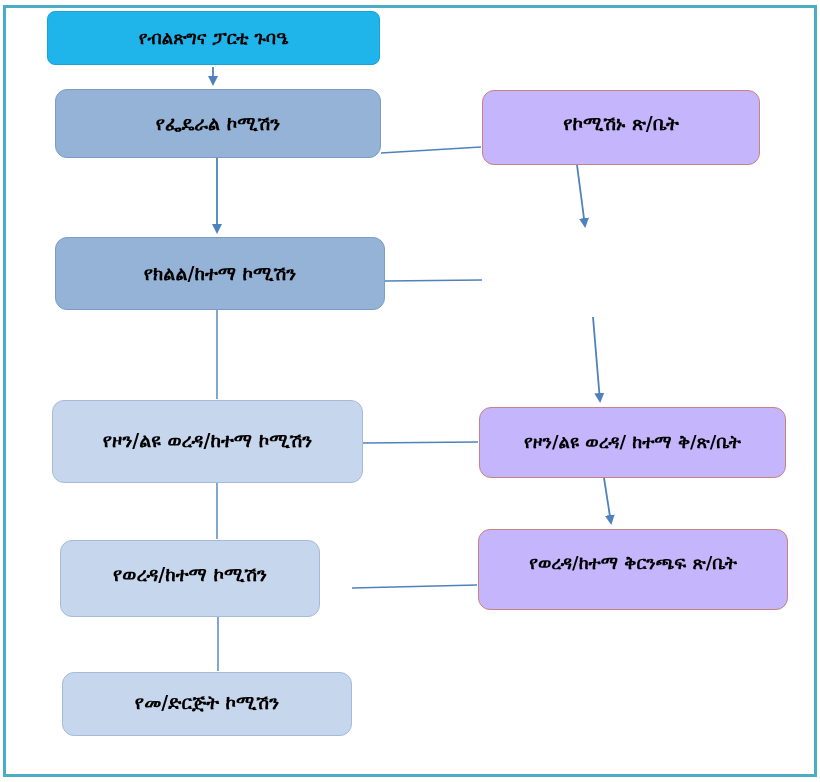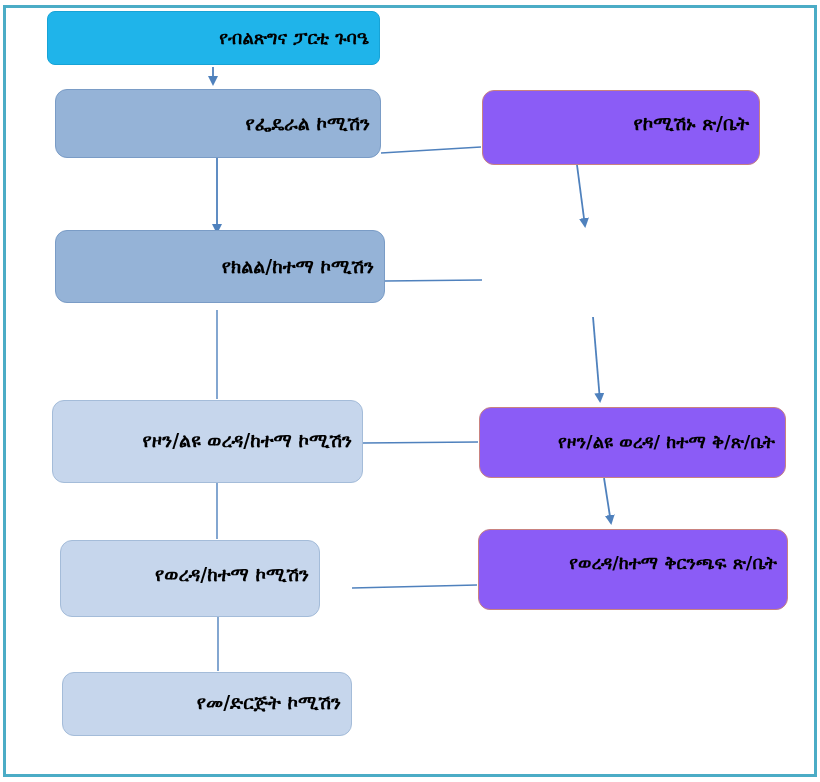--- a/index.html
+++ b/index.html
@@ -14,21 +14,21 @@
   #page-border {
     position: absolute;
     left: 3px; top: 5px; right: 3px; bottom: 5px;
     border: 3px solid #4BACC6;
     pointer-events: none;
   }
   .node {
     position: absolute;
     display: flex;
     align-items: center;
-    justify-content: flex-end;
+    justify-content: center;
     text-align: center;
     font-weight: bold;
     color: #000000;
     font-size: 19px;
     line-height: 1.25;
     border-radius: 12px;
     box-sizing: border-box;
     padding: 4px 10px;
   }
   .node.top {
@@ -39,21 +39,21 @@
   }
   .node.mid {
     background: #95B3D7;
     border: 1px solid #7a9cc6;
   }
   .node.light {
     background: #C6D6EC;
     border: 1px solid #a4bcd9;
   }
   .node.pink {
-    background: #8b5cf6;
+    background: #c4b5fd;
     border: 1px solid #c98280;
   }
   #connectors {
     position: absolute;
     left: 0; top: 0;
     width: 820px; height: 782px;
     pointer-events: none;
   }
   #connectors line { stroke: #4F81BD; }
   .plain { stroke-width: 1.4; }
@@ -91,21 +91,21 @@
   </div>
 
   <div class="node mid" style="left:55px; top:89px; width:326px; height:69px; ">
     <span>የፌዴራል ኮሚሽን</span>
   </div>
 
   <div class="node pink" style="left:482px; top:90px; width:278px; height:75px; padding-bottom:12px;">
     <span>የኮሚሽኑ ጽ/ቤት</span>
   </div>
 
-  <div class="node mid" style="left:55px; top:230px; width:330px; height:73px; padding-bottom:4px;">
+  <div class="node mid" style="left:55px; top:237px; width:330px; height:73px; padding-bottom:4px;">
     <span>የክልል/ከተማ ኮሚሽን</span>
   </div>
 
 
   <div class="node pink" style="left:479px; top:407px; width:307px; height:71px; font-size:18px;">
     <span>የዞን/ልዩ ወረዳ/ ከተማ ቅ/ጽ/ቤት</span>
   </div>
 
   <div class="node light" style="left:52px; top:400px; width:311px; height:83px; padding-bottom:6px;">
     <span>የዞን/ልዩ ወረዳ/ከተማ ኮሚሽን</span>

